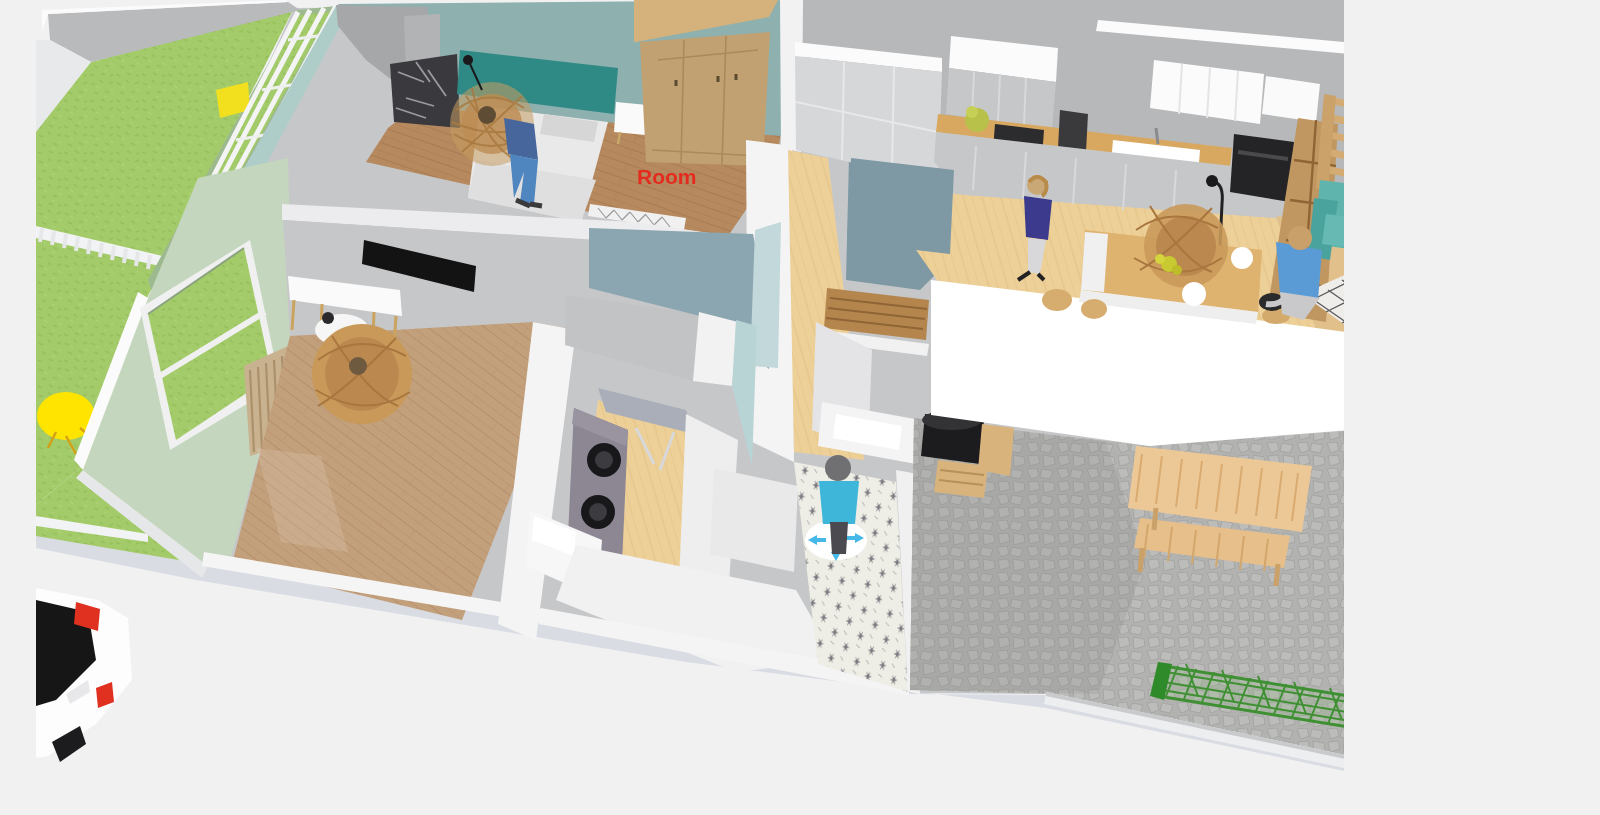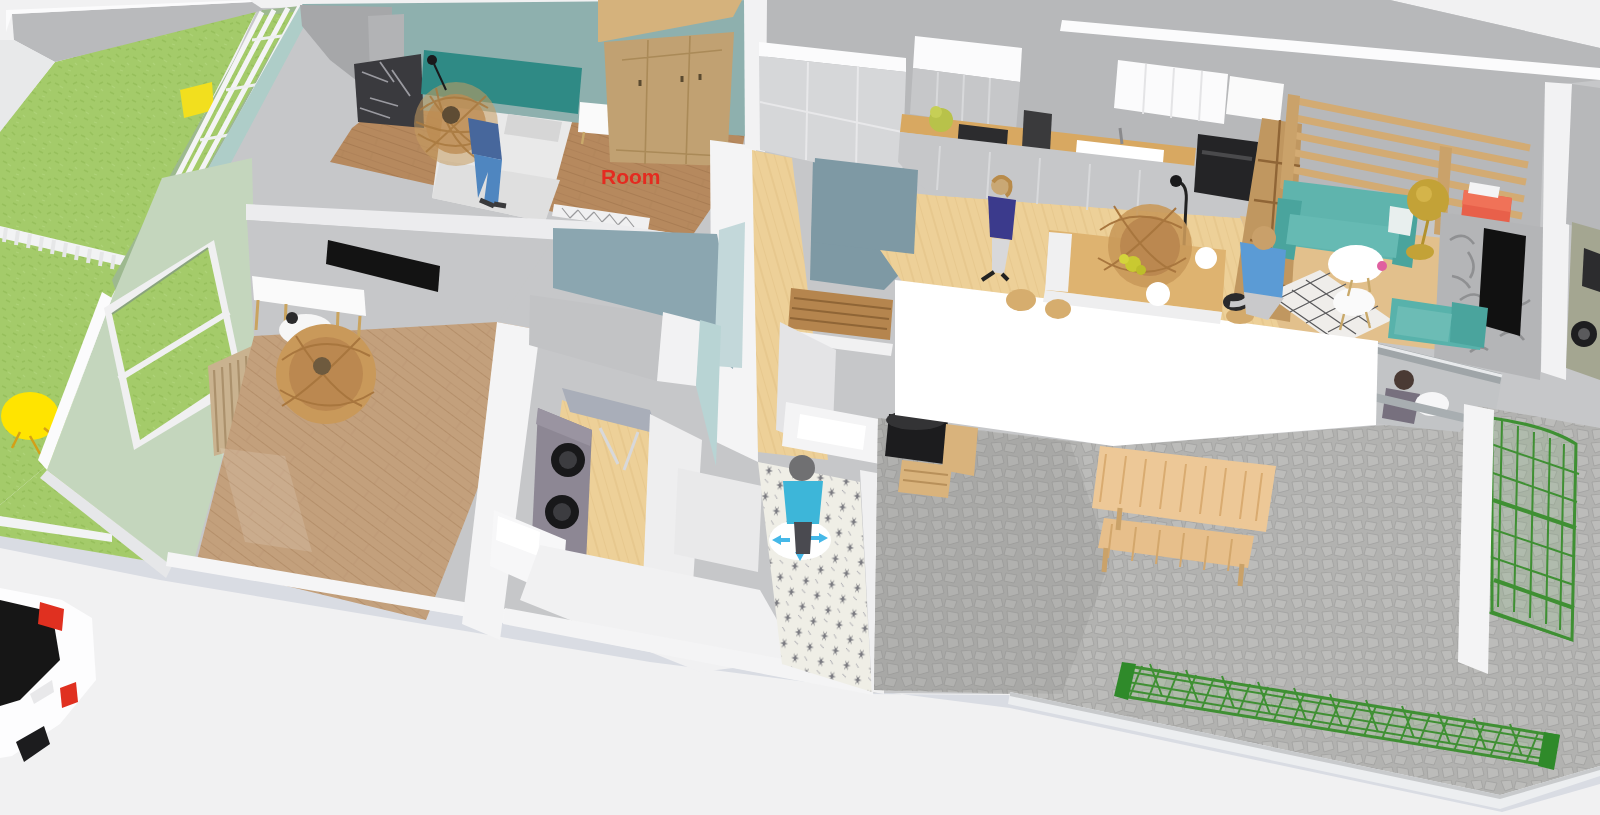--- a/index.html
+++ b/index.html
@@ -1,16 +1,16 @@
 <!DOCTYPE html>
 <html><head>
 <meta charset="utf-8">
 <style>
 html,body{margin:0;padding:0;background:#f1f1f2;font-family:"Liberation Sans",sans-serif;}
-#stage{position:relative;width:1600px;height:815px;overflow:hidden;}
+#stage{position:relative;width:1308px;height:815px;overflow:hidden;margin-left:36px;}
 svg{position:absolute;left:0;top:0;}
 </style>
 </head>
 <body>
 <div id="stage">
 <svg width="1600" height="815" viewBox="0 0 1600 815">
 <defs>
 <pattern id="stone" width="30" height="26" patternUnits="userSpaceOnUse">
 <rect width="30" height="26" fill="#b2b2b0"></rect>
 <path d="M1,1 L11,0 L13,8 L5,11 Z M16,1 L27,3 L24,11 L14,9 Z M2,14 L12,13 L14,21 L4,24 Z M17,13 L28,15 L29,22 L18,25 Z" fill="#bcbcba" stroke="#9e9e9c" stroke-width="0.7"></path>

